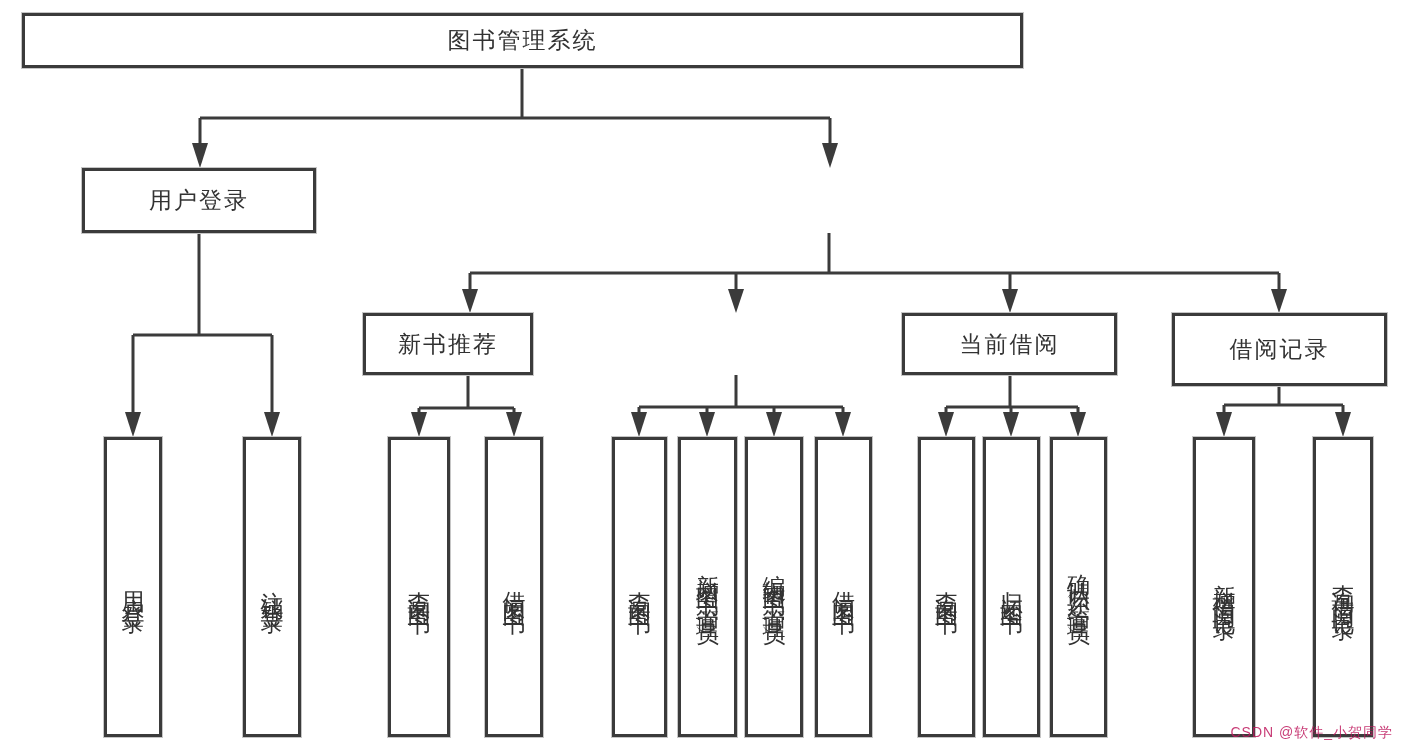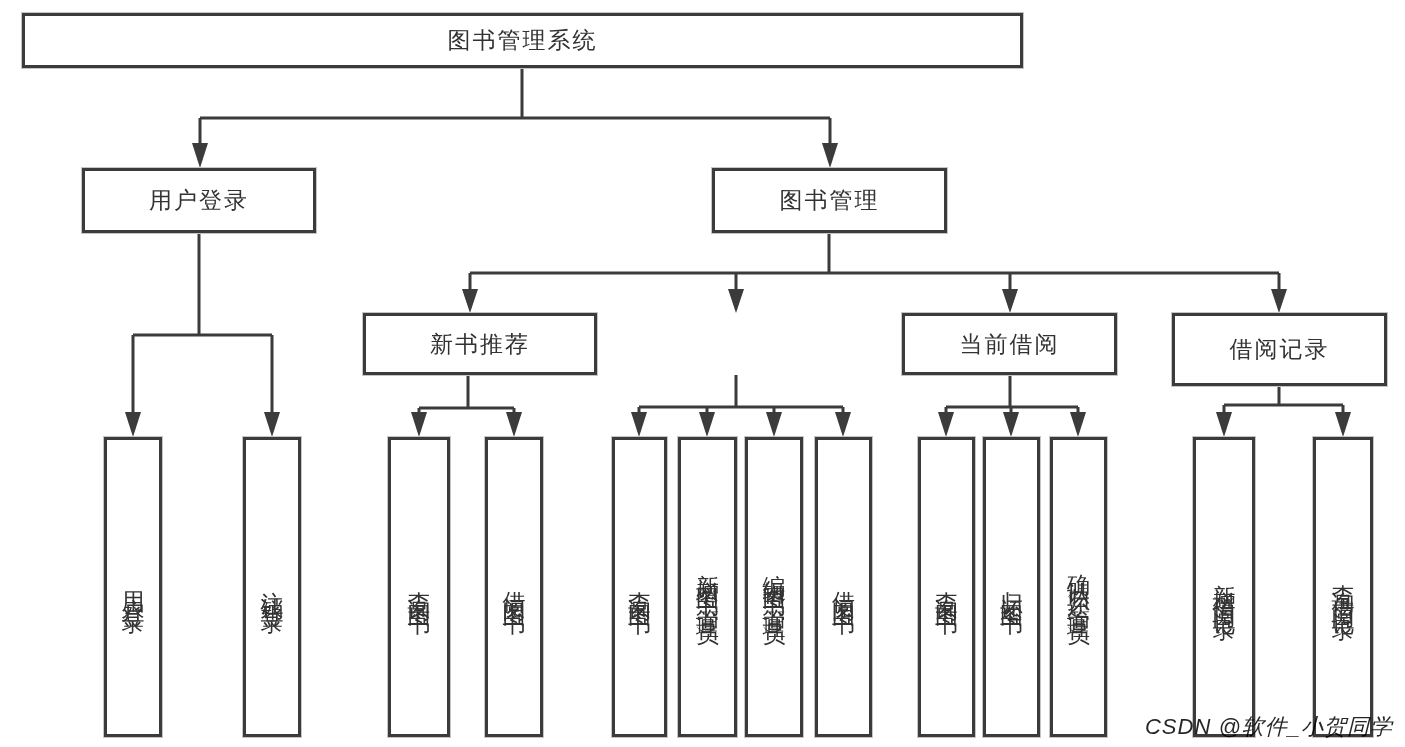--- a/index.html
+++ b/index.html
@@ -31,27 +31,26 @@
     writing-mode:vertical-rl;
     text-orientation:mixed;
     font-size:23px;
     line-height:1;
     letter-spacing:7px;
     color:#323232;
   }
   .watermark{
     position:absolute;
     right:12px;bottom:5px;
-    font-size:22px;
+    font-size:14px;
     letter-spacing:1px;
-    color:#000000;
+    color:#be185d;
     opacity:.85;
     z-index:5;
     white-space:nowrap;
-    font-style:italic;
   }
 </style>
 </head>
 <body>
 
 <div class="canvas">
 
   <svg class="connectors" width="1405" height="747" viewBox="0 0 1405 747">
     <g stroke="#3b3b3b" stroke-width="3" fill="none">
 
@@ -92,25 +91,22 @@
     </g>
   </svg>
 
   <div class="box" style="left:22px;top:13px;width:1001px;height:55px">
     <span class="hlabel">图书管理系统</span>
   </div>
 
   <div class="box" style="left:82px;top:168px;width:234px;height:65px">
     <span class="hlabel">用户登录</span>
   </div>
-  <div class="box" style="left:712px;top:168px;width:235px;height:65px">
-    <span class="hlabel">图书管理</span>
-  </div>
 
-  <div class="box" style="left:363px;top:313px;width:234px;height:62px">
+  <div class="box" style="left:363px;top:313px;width:170px;height:62px">
     <span class="hlabel">新书推荐</span>
   </div>
   <div class="box" style="left:902px;top:313px;width:215px;height:62px">
     <span class="hlabel">当前借阅</span>
   </div>
   <div class="box" style="left:1172px;top:313px;width:215px;height:73px">
     <span class="hlabel">借阅记录</span>
   </div>
 
   <div class="box leaf" style="left:104px;width:58px">

